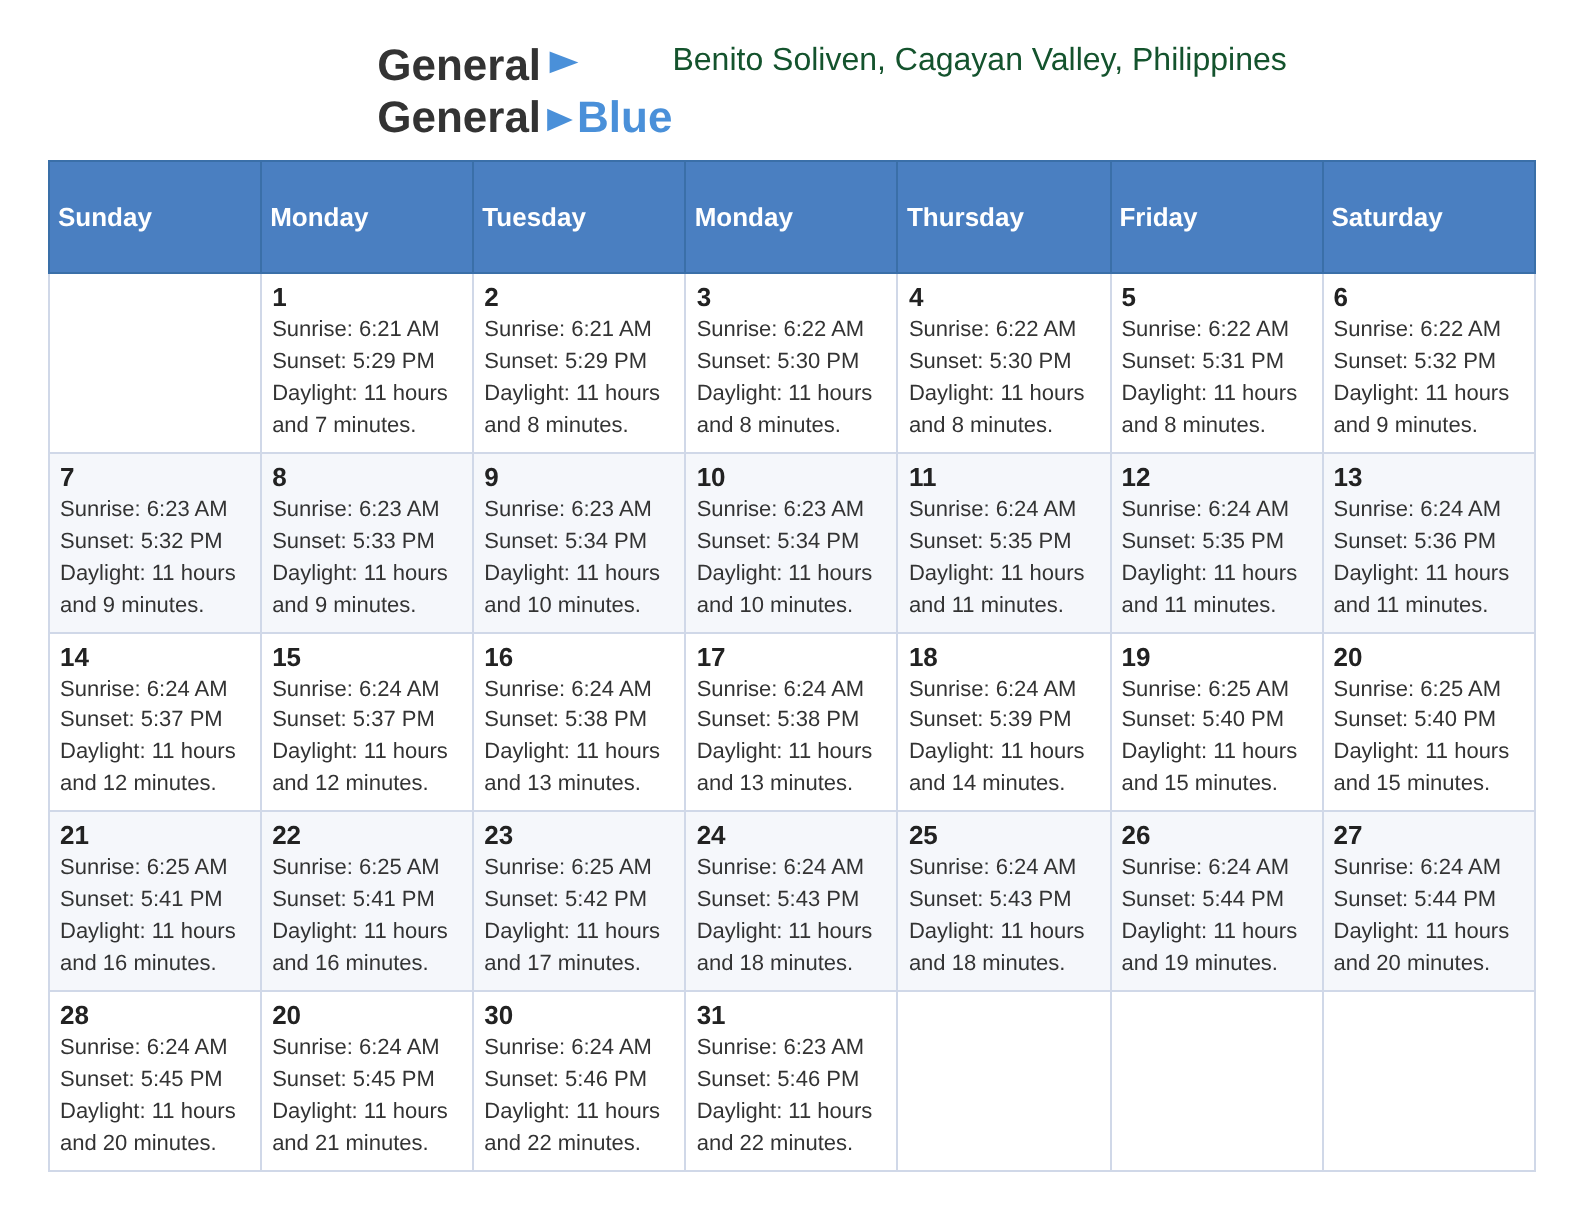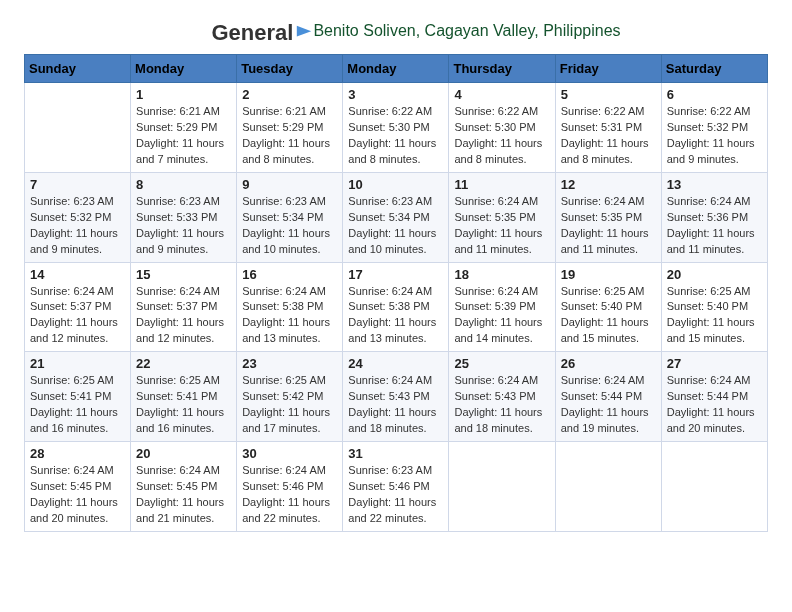--- a/index.html
+++ b/index.html
@@ -49,22 +49,22 @@
       color: #14532d;
       margin-top: 2px;
     }
     .calendar {
       width: 100%;
       border-collapse: collapse;
       font-size: 11px;
     }
     .calendar th {
       background-color: #4a7fc1;
-      color: #000000;
-      padding: 6px 4px;
+      color: #ffffff;
+      padding: 20px 4px;
       text-align: left;
       font-size: 13px;
       font-weight: bold;
       border: 1px solid #3a6fa8;
     }
     .calendar td {
       border: 1px solid #d0d8e8;
       vertical-align: top;
       padding: 4px 5px;
       width: 107px;
@@ -94,20 +94,25 @@
 <body>
 
 <div class="header">
   <div class="logo">
     <div class="logo-text">
       <span class="logo-general">General</span>
       <svg class="logo-icon" viewBox="0 0 20 20">
         <polygon points="2,2 18,8 2,14" fill="#4a90d9"></polygon>
       </svg>
       <br>
+    </div>
+    <div style="font-size:22px;font-weight:bold;">
+      <span style="color:#333;">General</span><svg style="width:16px;height:16px;vertical-align:middle;margin:0 1px;" viewBox="0 0 20 18">
+          <polygon points="2,2 18,9 2,16" fill="#4a90d9"></polygon>
+        </svg><span style="color:#4a90d9;font-weight:bold;">Blue</span>
     </div>
   </div>
   <div class="title-block">
     <div class="location">Benito Soliven, Cagayan Valley, Philippines</div>
   </div>
 </div>
 
 <table class="calendar">
   <thead>
     <tr>

